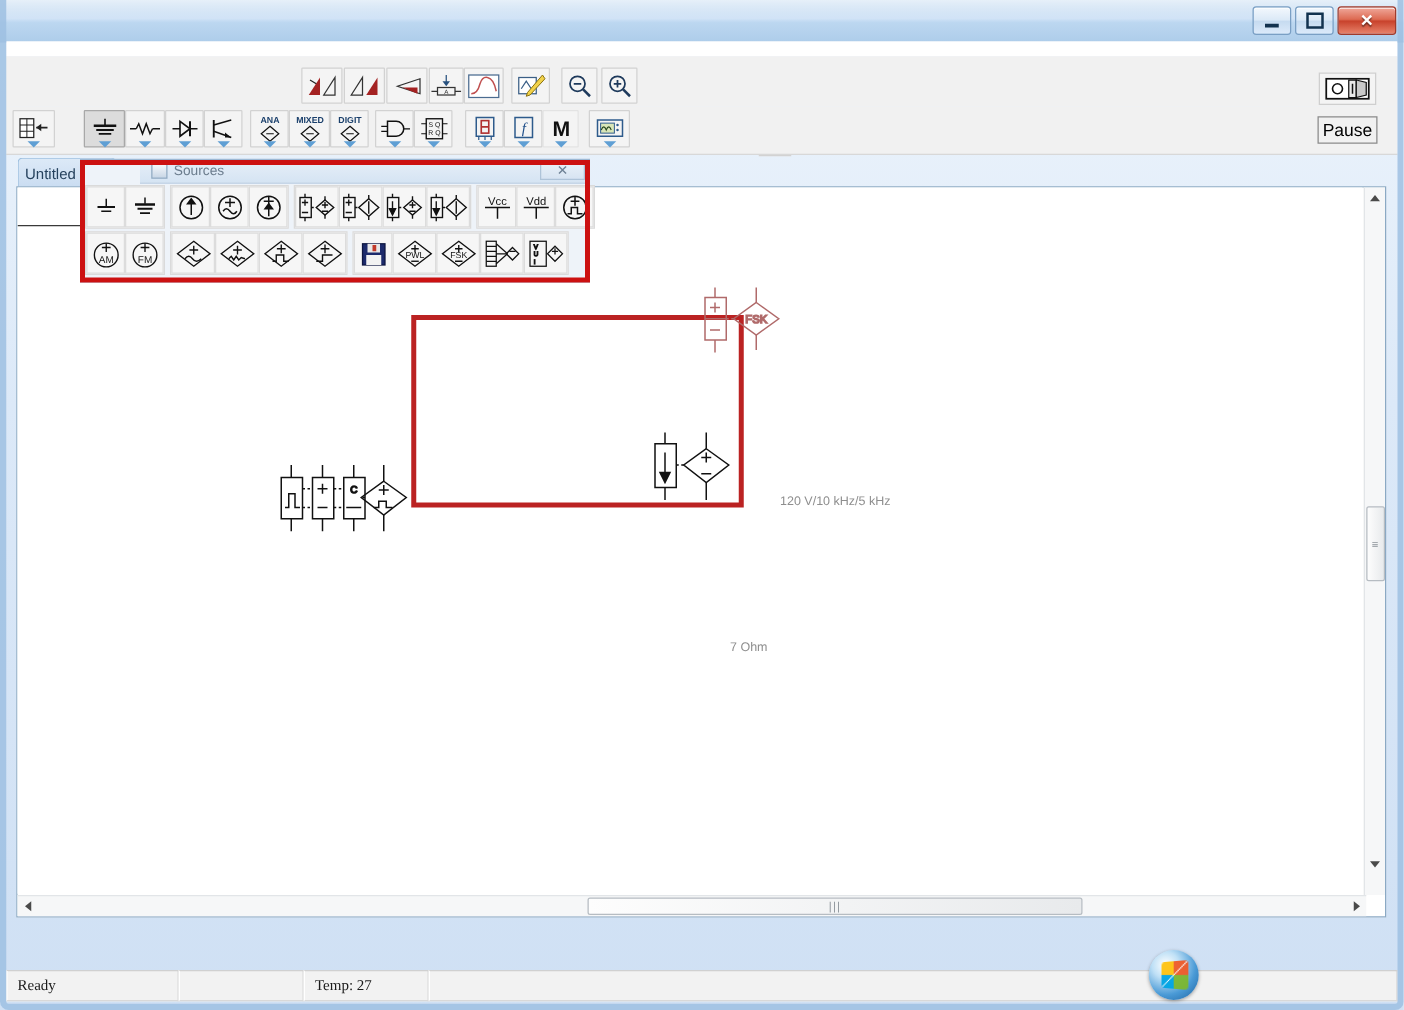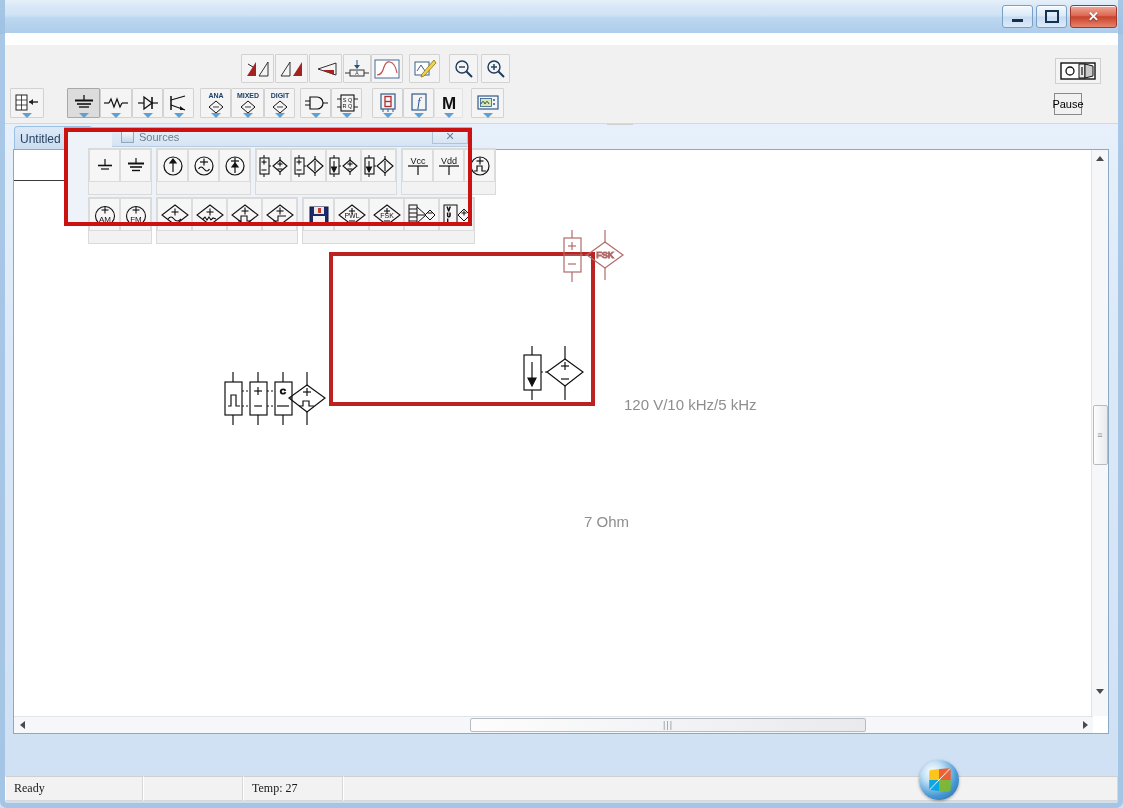--- a/index.html
+++ b/index.html
@@ -114,24 +114,24 @@
     color:#0b2f66;font-weight:bold;font-size:17px;
     display:flex;align-items:center;justify-content:center;
   }
 
   .powerbtn{
     position:absolute;left:1055px;top:58px;width:46px;height:26px;
     box-sizing:border-box;background:#f4f4f4;border:1px solid #cfcfcf;
     display:flex;align-items:center;justify-content:center;
   }
   .pausebtn{
-    position:absolute;left:1054px;top:93px;width:28px;height:22px;
+    position:absolute;left:1054px;top:93px;width:48px;height:22px;
     box-sizing:border-box;
     background:#f1f1f1;border:1px solid #8a8a8a;
-    font-size:11px;color:#000;
+    font-size:14px;color:#000;
     display:flex;align-items:center;justify-content:center;
   }
 
   
   .doctab{
     position:absolute;left:14px;top:126px;width:72px;height:24px;
     background:linear-gradient(180deg,#dce9f7,#c9dcf1);
     border:1px solid #9dbfdf;border-bottom:none;border-radius:4px 4px 0 0;
     font-size:12px;color:#26425e;padding-left:5px;line-height:24px;
     overflow:hidden;white-space:nowrap;
@@ -194,21 +194,21 @@
   .pal-title .txt{font-size:11px;color:#6c7d8e;}
   .pal-close{
     position:absolute;right:3px;top:1px;width:36px;height:15px;
     box-sizing:border-box;
     background:linear-gradient(180deg,#eaf1f9,#d7e4f2);
     border:1px solid #aec3d8;
     color:#6f8296;font-size:11px;
     display:flex;align-items:center;justify-content:center;
   }
   .pal-rows{position:absolute;left:3px;top:20px;right:3px;}
-  .pal-row{display:flex;height:47px;margin-bottom:2px;padding-left:20px;}
+  .pal-row{display:flex;height:35px;margin-bottom:2px;}
   .pgroup{display:flex;background:#f2f2f2;border:1px solid #dadada;box-sizing:border-box;margin-right:4px;}
   .pbtn{
     width:31px;height:33px;box-sizing:border-box;
     background:#f6f6f6;border:1px solid #dcdcdc;
     display:flex;align-items:center;justify-content:center;
   }
   .pbtn.wide{width:35px;}
   .pbtn svg{display:block;}
   .pal-redbox{
     position:absolute;left:64px;top:128px;width:408px;height:98px;
@@ -256,21 +256,21 @@
     -webkit-background-clip:text;background-clip:text;color:transparent;
     text-shadow:0 1px 0 rgba(255,255,255,.6);
     white-space:nowrap;letter-spacing:-1px;
   }
   .wm-bot{
     font-size:13px;color:#10243f;font-family:"Liberation Serif",serif;
     font-weight:bold;margin-top:2px;white-space:nowrap;
   }
 
   .schem-label{
-    position:absolute;font-size:15px;color:#8e8e8e;white-space:nowrap;
+    position:absolute;font-size:10px;color:#8e8e8e;white-space:nowrap;
     font-family:"Liberation Sans",sans-serif;
   }
 </style>
 </head>
 <body>
 
 <div id="app">
 
   <div class="titlebar">
     <div class="glass"></div>

